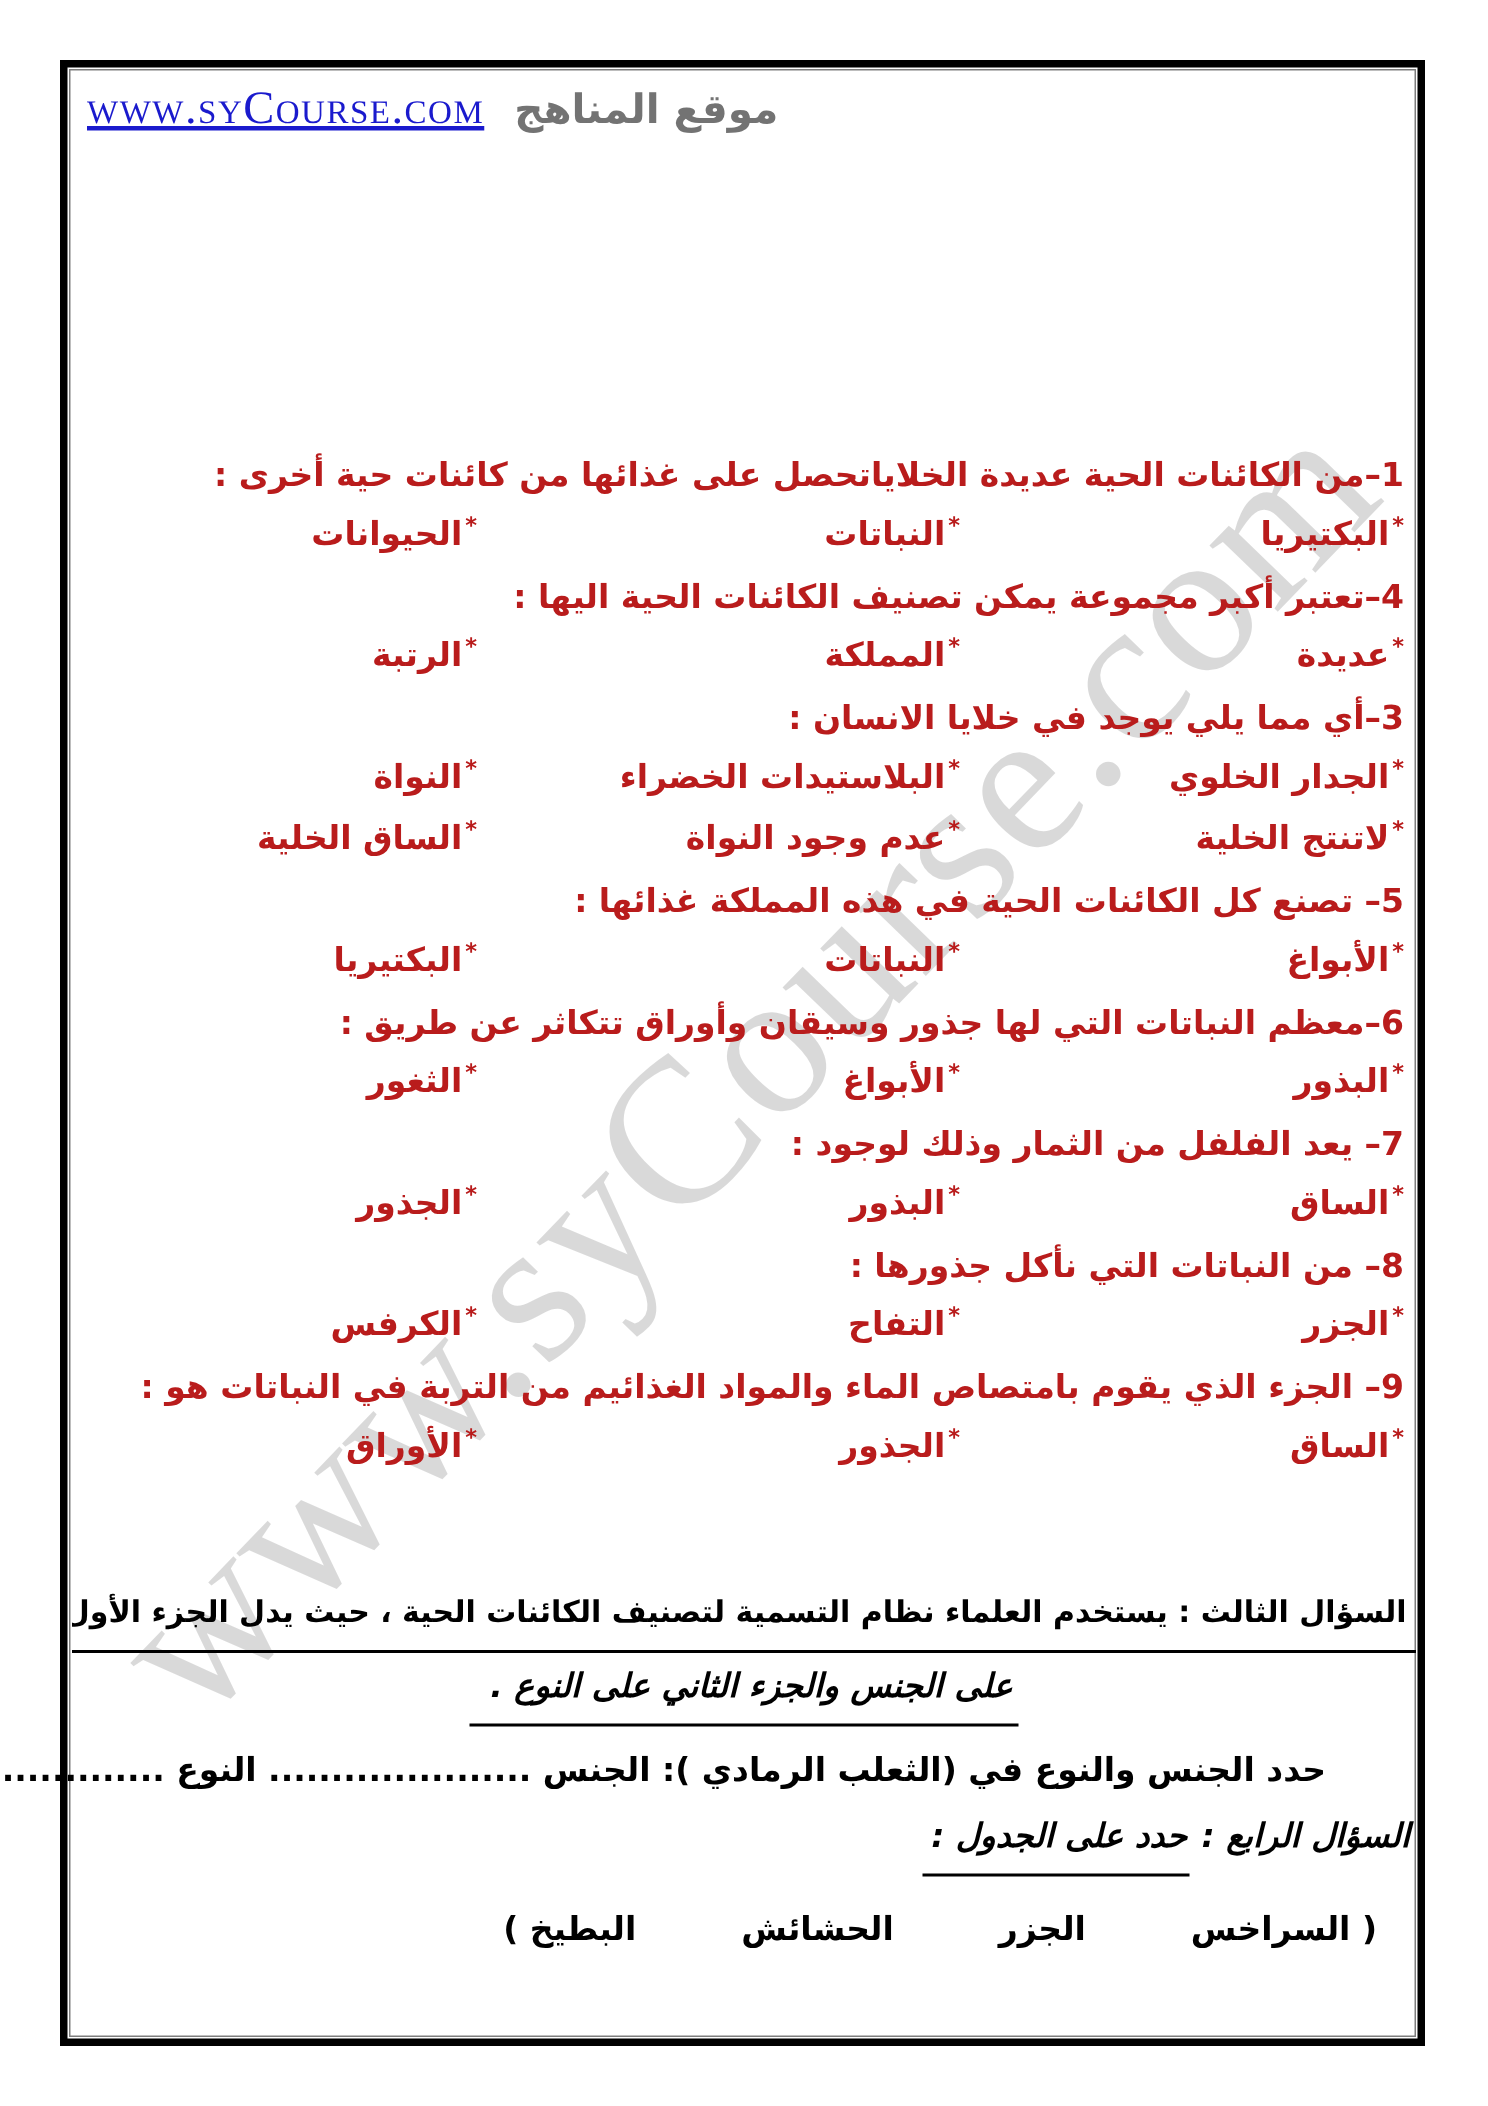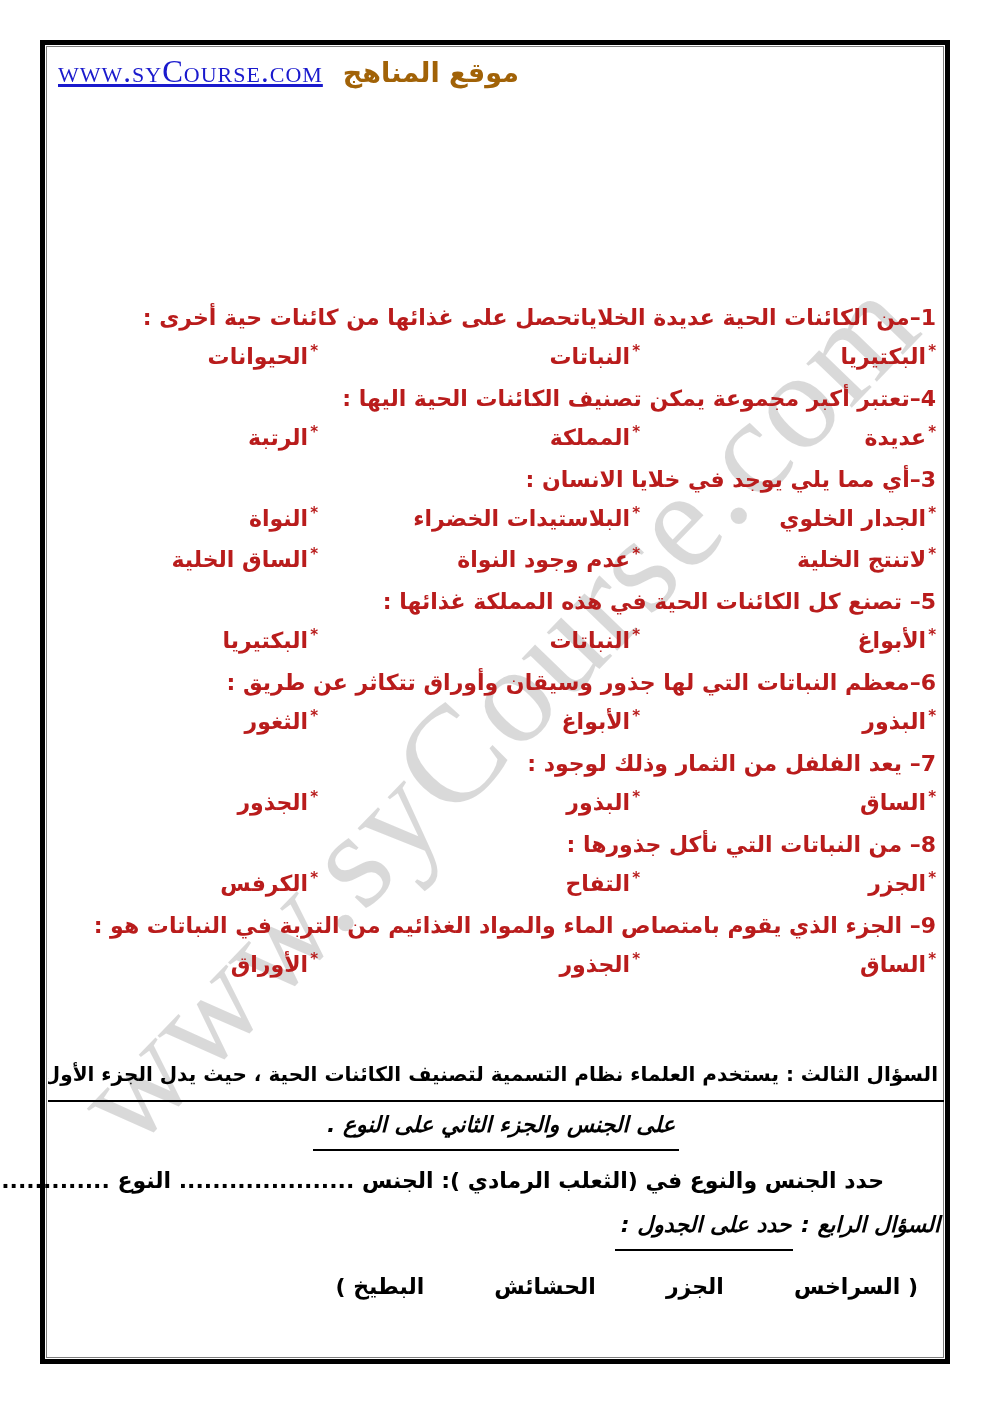--- a/index.html
+++ b/index.html
@@ -12,21 +12,21 @@
              color:rgba(0,0,0,0.15);white-space:nowrap;z-index:1;letter-spacing:2px;}
   
   .frame{position:absolute;left:40px;top:40px;width:910px;height:1324px;
          border:5px solid #000;box-sizing:border-box;z-index:2;pointer-events:none;}
   .frame::after{content:"";position:absolute;inset:1px;border:1px solid #7d7d7d;}
   
   .header{position:absolute;left:58px;top:54px;z-index:3;display:flex;direction:ltr;
           align-items:baseline;gap:20px;}
   .site-link{font-family:"Liberation Serif",serif;font-variant:small-caps;font-size:31px;
              color:#1a1acd;text-decoration:underline;letter-spacing:1px;cursor:pointer;}
-  .site-label{font-size:27px;font-weight:bold;color:#a16207;}
+  .site-label{font-size:27px;font-weight:bold;color:#737373;}
   
   .mcq{position:absolute;left:48px;top:298px;width:896px;z-index:3;direction:rtl;color:#b91c1c;}
   .q-line{height:40px;line-height:40px;font-size:22px;font-weight:bold;text-align:right;
           padding-right:8px;white-space:nowrap;}
   .opt-row{display:grid;grid-template-columns:296px 322px auto;direction:rtl;height:41px;
            line-height:38px;}
   .opt{font-size:22px;font-weight:bold;text-align:right;padding-right:8px;white-space:nowrap;}
   .star{display:inline-block;font-size:15px;position:relative;top:-8px;margin-left:2px;}
   
   .bottom{position:absolute;left:48px;top:1054px;width:896px;z-index:3;direction:rtl;color:#000;

